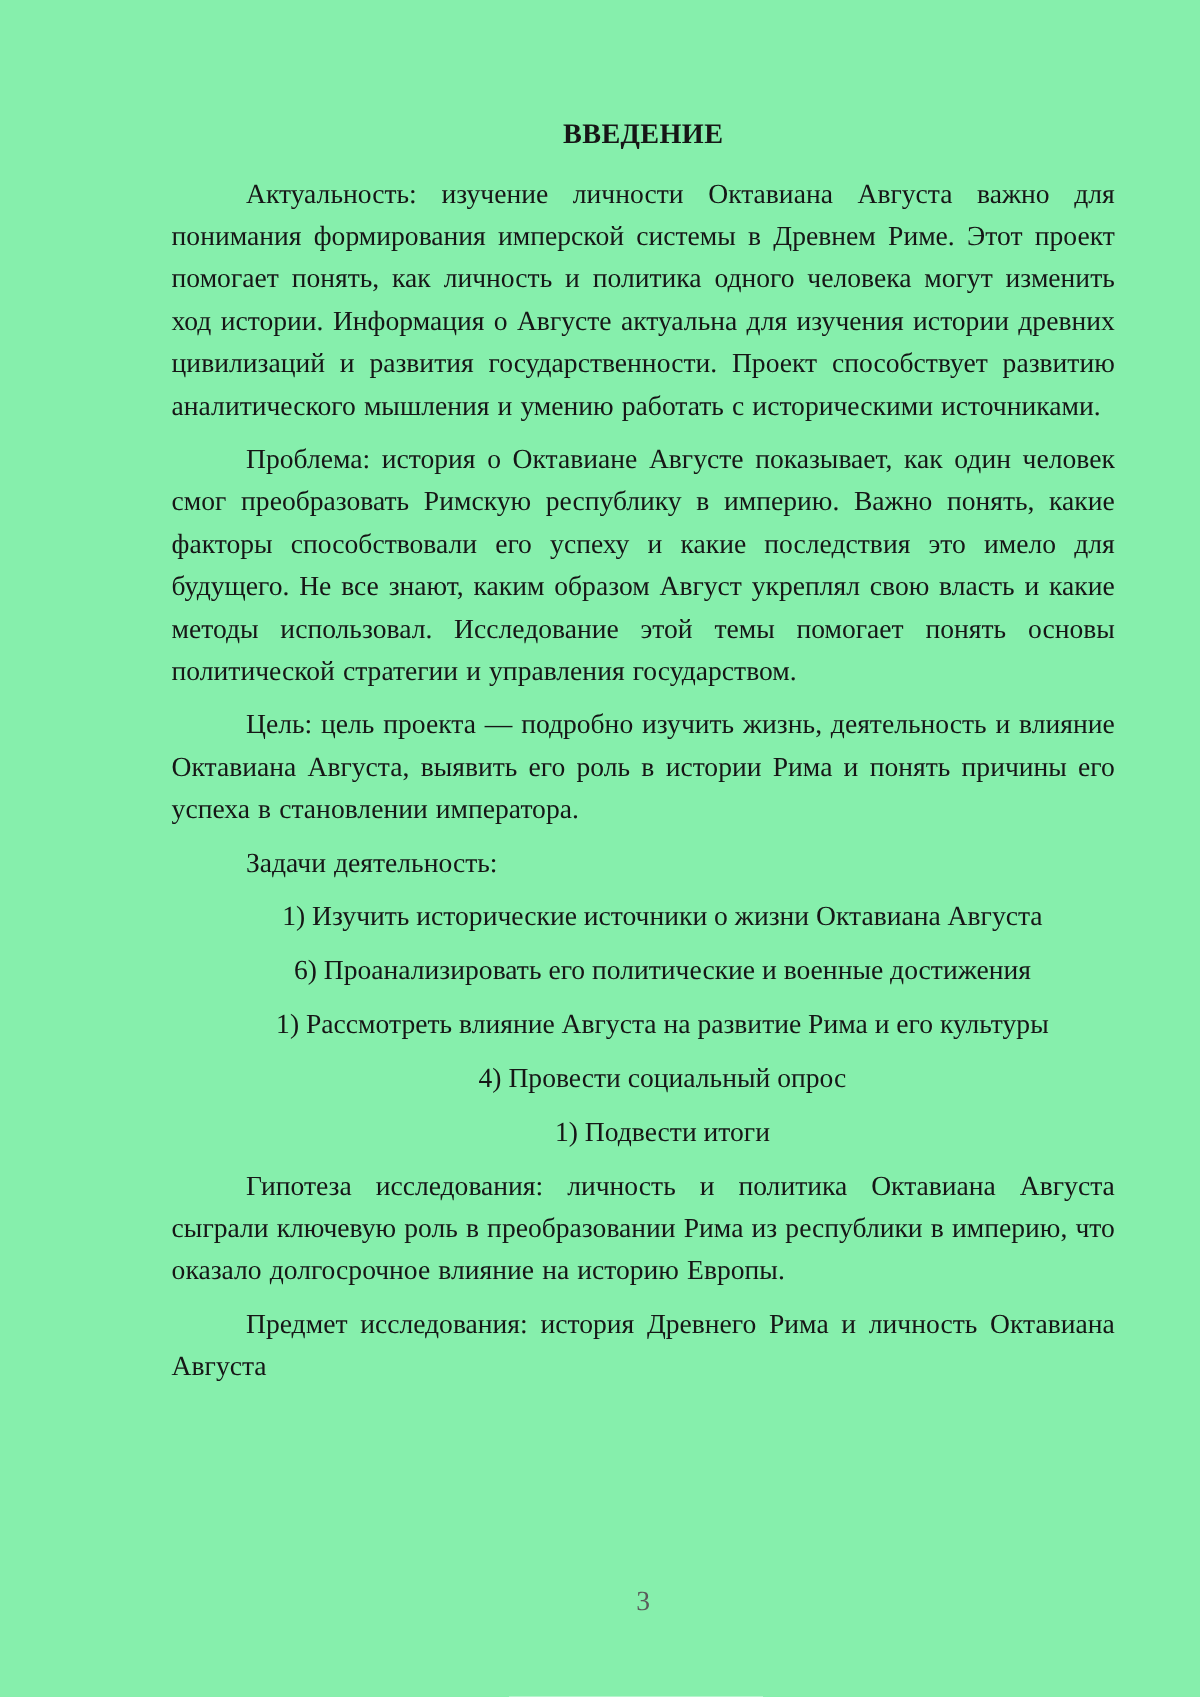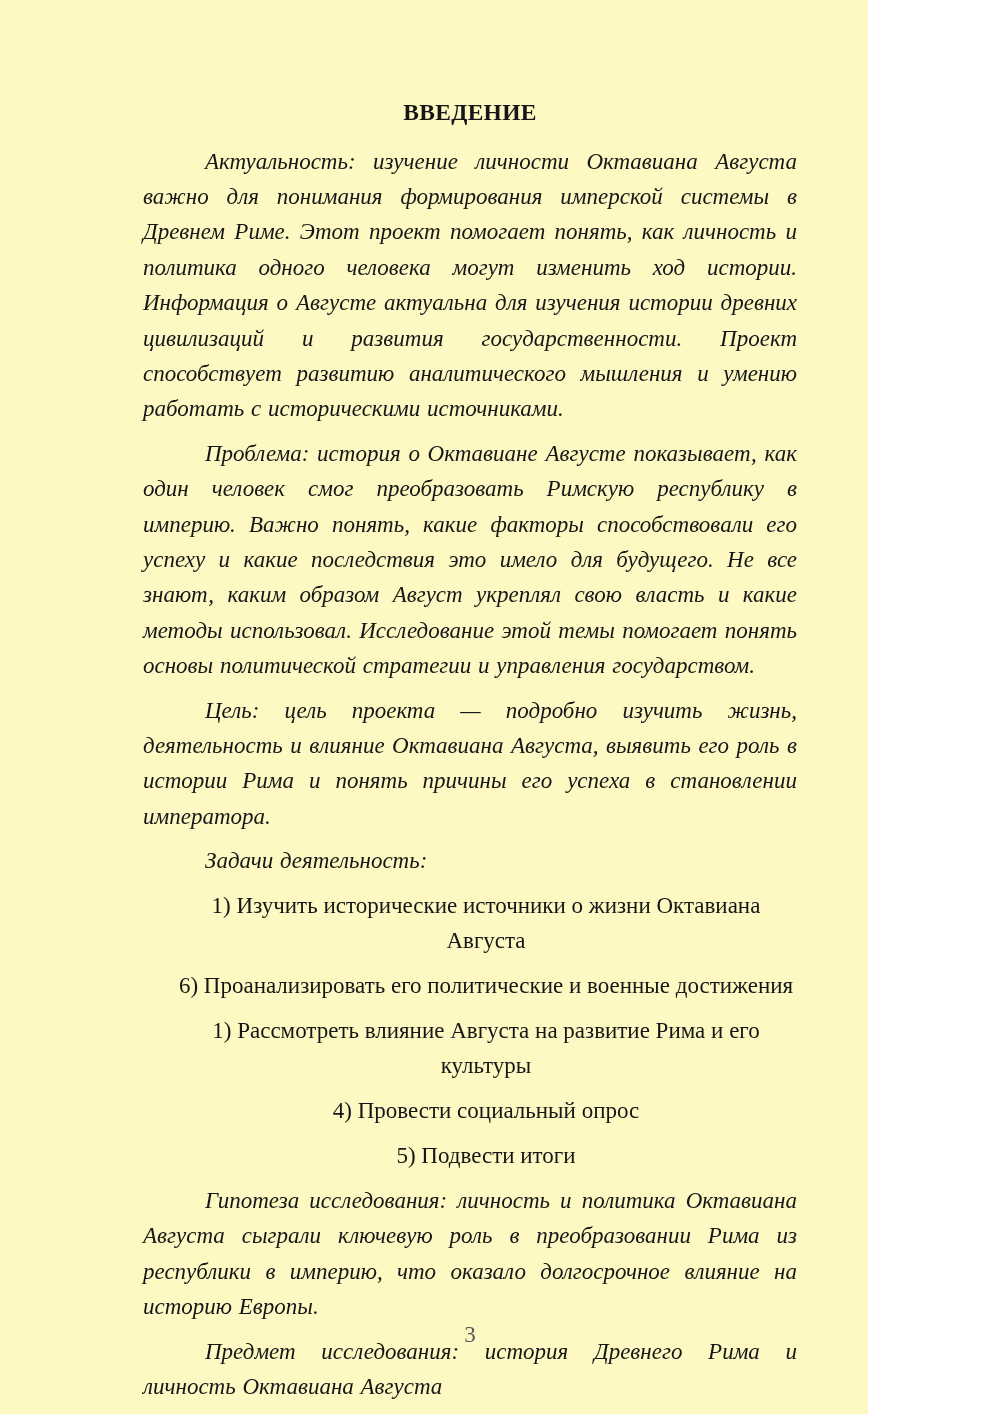--- a/index.html
+++ b/index.html
@@ -5,44 +5,44 @@
   * { margin: 0; padding: 0; box-sizing: border-box; }
   html, body { background: #ffffff; }
   body {
     width: 1000px;
     height: 1414px;
     overflow: hidden;
     font-family: "Liberation Serif", "DejaVu Serif", serif;
   }
   .page {
     position: relative;
-    width: 868px;
+    width: 1000px;
     height: 1414px;
-    background: #fef9c3;
+    background: #86efac;
     color: #161616;
     font-size: 23px;
     padding: 95px 71px 0 143px;
     hyphens: none;
     -webkit-hyphens: none;
   }
   .heading {
     font-size: 23.5px;
     font-weight: 700;
     text-align: center;
     line-height: 35.5px;
     margin-bottom: 13px;
     letter-spacing: 0.3px;
   }
   .para {
     text-align: justify;
     line-height: 35.4px;
     margin-bottom: 9px;
     word-spacing: 1px;
   }
-  .indent { text-indent: 62px; font-style: italic; }
+  .indent { text-indent: 62px; }
   .task-list { margin: 0; }
   .task {
     line-height: 35.4px;
     margin-bottom: 9.5px;
     padding-left: 32px;
     text-align: center;
   }
   .page-number {
     position: absolute;
     top: 1322px;
@@ -66,21 +66,21 @@
 
   <p class="para indent">Цель: цель проекта — подробно изучить жизнь, деятельность и влияние Октавиана Августа, выявить его роль в истории Рима и понять причины его успеха в становлении императора.</p>
 
   <p class="para indent">Задачи деятельность:</p>
 
   <div class="task-list">
     <p class="task">1) Изучить исторические источники о жизни Октавиана Августа</p>
     <p class="task">6) Проанализировать его политические и военные достижения</p>
     <p class="task">1) Рассмотреть влияние Августа на развитие Рима и его культуры</p>
     <p class="task">4) Провести социальный опрос</p>
-    <p class="task">5) Подвести итоги</p>
+    <p class="task">1) Подвести итоги</p>
   </div>
 
 
   <p class="para indent">Гипотеза исследования: личность и политика Октавиана Августа сыграли ключевую роль в преобразовании Рима из республики в империю, что оказало долгосрочное влияние на историю Европы.</p>
 
   <p class="para indent">Предмет исследования: история Древнего Рима и личность Октавиана Августа</p>
 
   <div class="page-number">3</div>
 
 </div>

